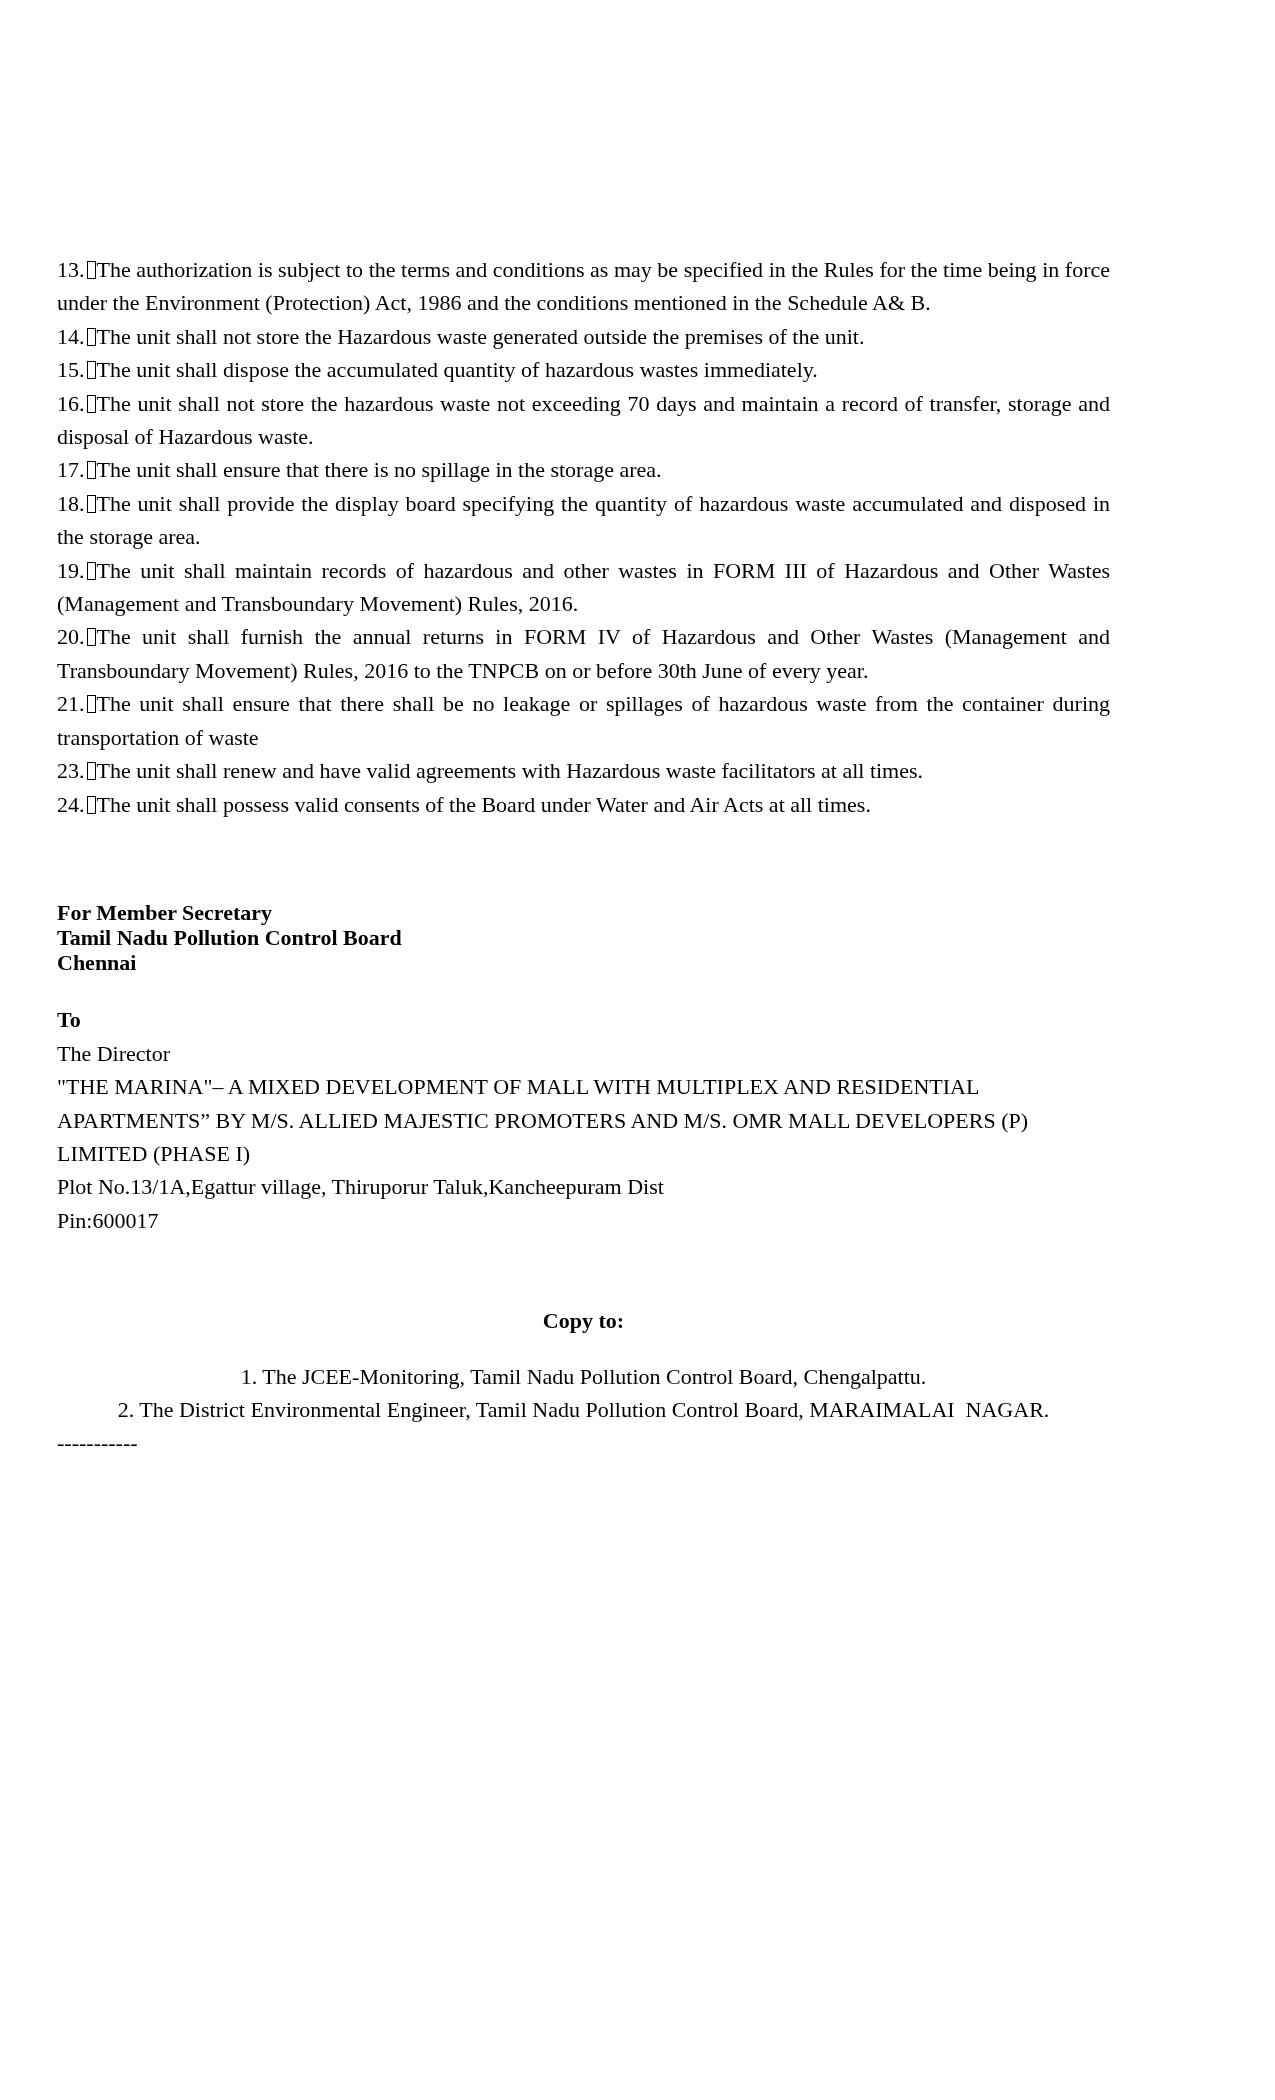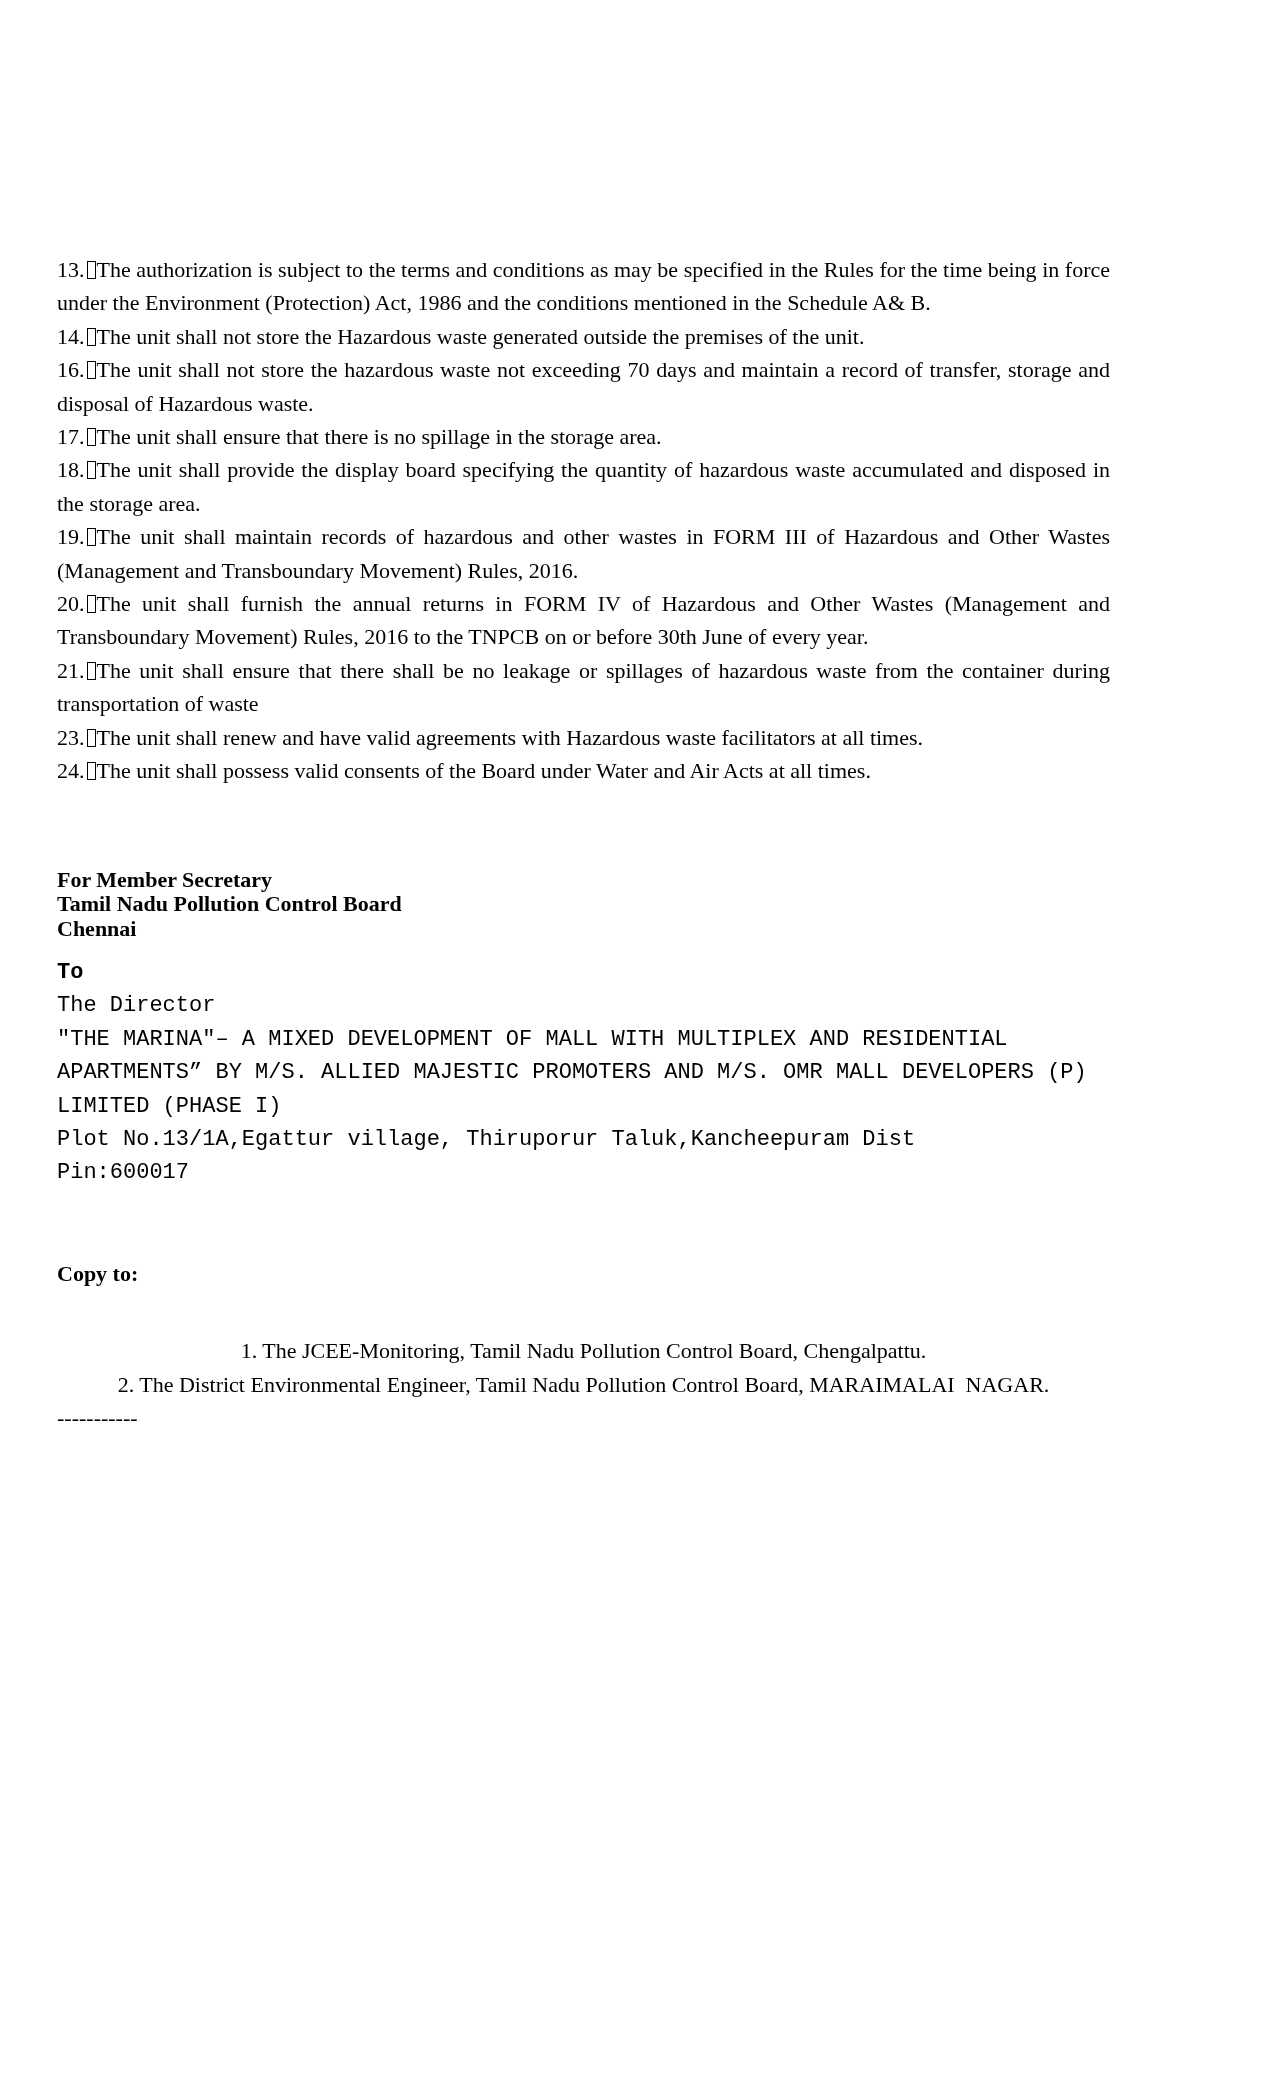--- a/index.html
+++ b/index.html
@@ -21,34 +21,35 @@
     border:1px solid #000;
     margin:0 1px 0 2px;
     vertical-align:-2px;
   }
   .sig{
     margin-top:80px;
     margin-right:78px;
     font-weight:bold;
     line-height:24.8px;
   }
-  .recipient{margin-top:14px;font-family:Liberation Mono, monospace;}
+  .recipient{margin-top:28px;}
   .recipient .label{font-weight:bold;}
   .copy{margin-top:67px;}
-  .copy .label{font-weight:bold;margin-bottom:44px;}
+  .copy .label{font-weight:bold;margin-bottom:22px;text-align:center;}
   .copy-line{white-space:pre-wrap;text-align:center;}
 </style>
 </head>
 <body>
 
 <div class="page">
 
   <section class="conditions">
     <p><span>13.</span><span class="tofu"></span><span>The authorization is subject to the terms and conditions as may be specified in the Rules for the time being in force under the Environment (Protection) Act, 1986 and the conditions mentioned in the Schedule A&amp; B.</span></p>
     <p><span>14.</span><span class="tofu"></span><span>The unit shall not store the Hazardous waste generated outside the premises of the unit.</span></p>
+    <p><span>15.</span><span class="tofu"></span><span>The unit shall dispose the accumulated quantity of hazardous wastes immediately.</span></p>
     <p><span>16.</span><span class="tofu"></span><span>The unit shall not store the hazardous waste not exceeding 70 days and maintain a record of transfer, storage and disposal of Hazardous waste.</span></p>
     <p><span>17.</span><span class="tofu"></span><span>The unit shall ensure that there is no spillage in the storage area.</span></p>
     <p><span>18.</span><span class="tofu"></span><span>The unit shall provide the display board specifying the quantity of hazardous waste accumulated and disposed in the storage area.</span></p>
     <p><span>19.</span><span class="tofu"></span><span>The unit shall maintain records of hazardous and other wastes in FORM III of Hazardous and Other Wastes (Management and Transboundary Movement) Rules, 2016.</span></p>
     <p><span>20.</span><span class="tofu"></span><span>The unit shall furnish the annual returns in FORM IV of Hazardous and Other Wastes (Management and Transboundary Movement) Rules, 2016 to the TNPCB on or before 30th June of every year.</span></p>
     <p><span>21.</span><span class="tofu"></span><span>The unit shall ensure that there shall be no leakage or spillages of hazardous waste from the container during transportation of waste</span></p>
     <p><span>23.</span><span class="tofu"></span><span>The unit shall renew and have valid agreements with Hazardous waste facilitators at all times.</span></p>
     <p><span>24.</span><span class="tofu"></span><span>The unit shall possess valid consents of the Board under Water and Air Acts at all times.</span></p>
   </section>
 

